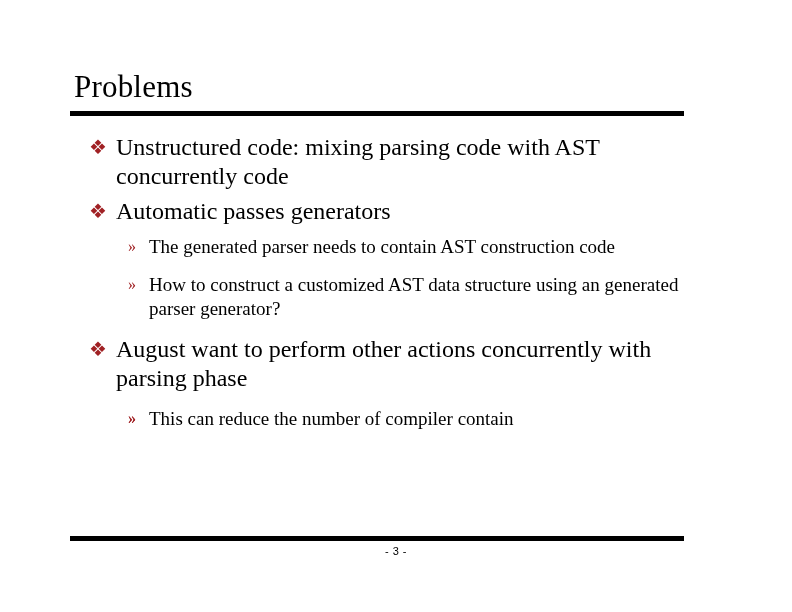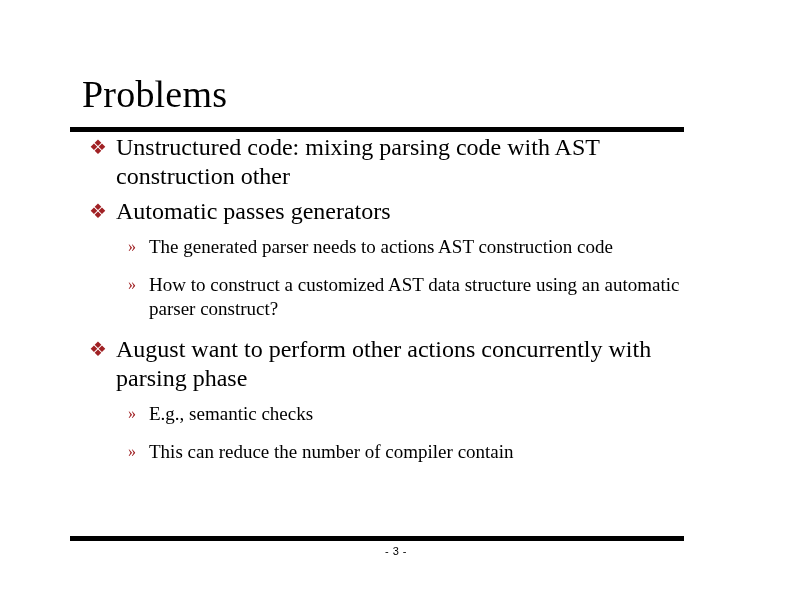--- a/index.html
+++ b/index.html
@@ -28,25 +28,25 @@
 
   
   .title-block {
     position: absolute;
     left: 70px;
     top: 64px;
     width: 614px;
   }
   .slide-title {
     font-family: "Liberation Serif", "DejaVu Serif", serif;
-    font-size: 38px;
+    font-size: 31px;
     line-height: 37px;
     font-weight: normal;
     color: #000000;
-    margin: 12px;
+    margin: 4px;
     padding: 0 0 2px 0;
     letter-spacing: 0.2px;
     white-space: nowrap;
   }
   .title-rule {
     width: 614px;
     height: 5px;
     background: #000000;
     margin-top: 3px;
   }
@@ -135,48 +135,47 @@
 
   <div class="title-block">
     <h1 class="slide-title">Problems</h1>
     <div class="title-rule"></div>
   </div>
 
   <div class="body-block">
 
     <div class="level1">
       <span class="marker">❖</span>
-      <span class="text">Unstructured code: mixing parsing code with AST construction other</span>
+      <span class="text">Unstructured code: mixing parsing code with AST concurrently code</span>
     </div>
 
     <div class="level1">
       <span class="marker">❖</span>
       <span class="text">Automatic passes generators</span>
     </div>
 
     <div class="sublist">
       <div class="level2">
         <span class="marker">»</span>
-        <span class="text">The generated parser needs to actions AST construction code</span>
+        <span class="text">The generated parser needs to contain AST construction code</span>
       </div>
       <div class="level2 gap-before">
         <span class="marker">»</span>
-        <span class="text">How to construct a customized AST data structure using an automatic parser construct?</span>
+        <span class="text">How to construct a customized AST data structure using an generated parser generator?</span>
       </div>
     </div>
 
     <div class="level1 gap-before">
       <span class="marker">❖</span>
       <span class="text">August want to perform other actions concurrently with parsing phase</span>
     </div>
 
     <div class="sublist">
       <div class="level2">
         <span class="marker">»</span>
-        <span class="text">E.g., semantic checks</span>
       </div>
       <div class="level2 gap-before">
         <span class="marker">»</span>
         <span class="text">This can reduce the number of compiler contain</span>
       </div>
     </div>
 
   </div>
 
   <div class="footer-rule"></div>

